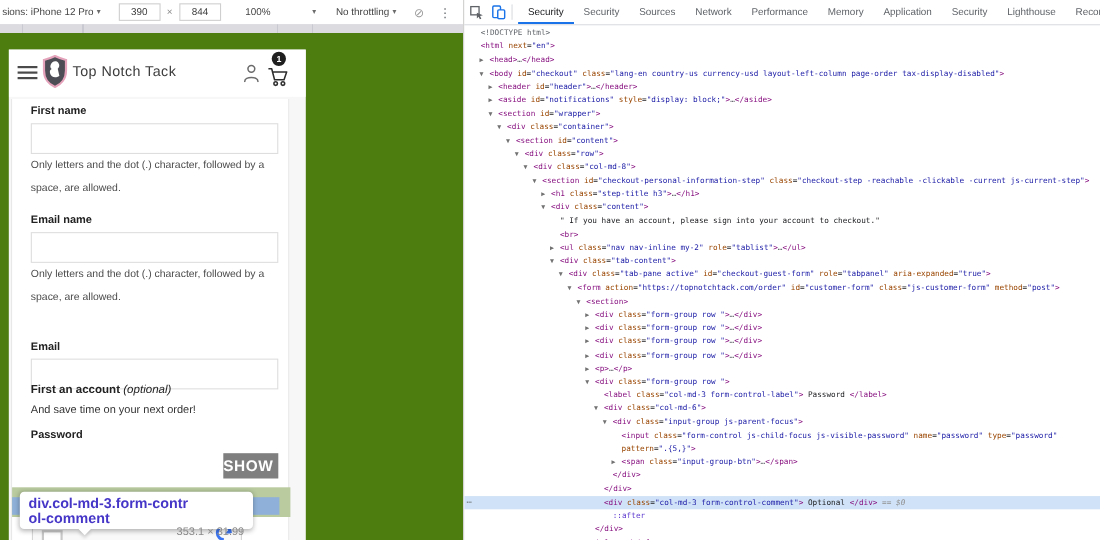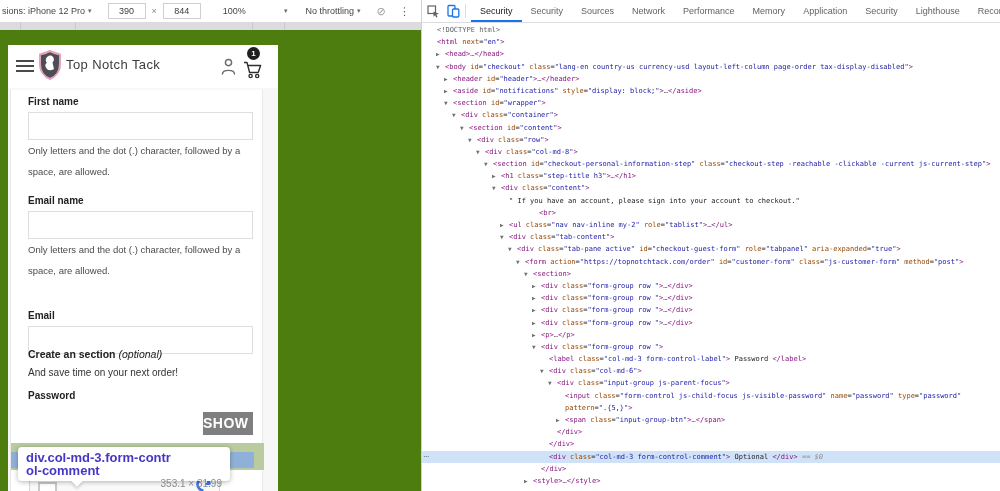--- a/index.html
+++ b/index.html
@@ -158,21 +158,21 @@
               <div class="fhelp" style="top: 49px;">Only letters and the dot (.) character, followed by a</div>
               <div class="fhelp" style="top: 70px;">space, are allowed.</div>
             </div>
             <div class="fgroup" style="top: 220px; height: 95px;">
               <div class="flabel">Email</div>
               <div class="finput"></div>
             </div>
           </div>
 
         <div id="account-title">
-          <b>Create an section</b>
+          <b>First an account</b>
           <i>(optional)</i>
         </div>
         <div id="account-sub">And save time on your next order!</div>
         <div id="password-label">Password</div>
 
         <div id="show-btn">SHOW</div>
 
         <div id="hl-margin"></div>
         <div id="hl-content">
           <div id="hl-text">Optional</div>
@@ -232,39 +232,40 @@
         <div class="tline" style="padding-left: 22px;"><span class="ar">▶</span><span class="tk-t">&lt;aside</span><span class="tk-a"> id</span><span class="tk-x">=</span><span class="tk-v">"notifications"</span><span class="tk-a"> style</span><span class="tk-x">=</span><span class="tk-v">"display: block;"</span><span class="tk-t">&gt;</span><span class="tk-g">…</span><span class="tk-t">&lt;/aside&gt;</span></div>
         <div class="tline" style="padding-left: 22px;"><span class="ar">▼</span><span class="tk-t">&lt;section</span><span class="tk-a"> id</span><span class="tk-x">=</span><span class="tk-v">"wrapper"</span><span class="tk-t">&gt;</span></div>
         <div class="tline" style="padding-left: 30px;"><span class="ar">▼</span><span class="tk-t">&lt;div</span><span class="tk-a"> class</span><span class="tk-x">=</span><span class="tk-v">"container"</span><span class="tk-t">&gt;</span></div>
         <div class="tline" style="padding-left: 38px;"><span class="ar">▼</span><span class="tk-t">&lt;section</span><span class="tk-a"> id</span><span class="tk-x">=</span><span class="tk-v">"content"</span><span class="tk-t">&gt;</span></div>
         <div class="tline" style="padding-left: 46px;"><span class="ar">▼</span><span class="tk-t">&lt;div</span><span class="tk-a"> class</span><span class="tk-x">=</span><span class="tk-v">"row"</span><span class="tk-t">&gt;</span></div>
         <div class="tline" style="padding-left: 54px;"><span class="ar">▼</span><span class="tk-t">&lt;div</span><span class="tk-a"> class</span><span class="tk-x">=</span><span class="tk-v">"col-md-8"</span><span class="tk-t">&gt;</span></div>
         <div class="tline" style="padding-left: 62px;"><span class="ar">▼</span><span class="tk-t">&lt;section</span><span class="tk-a"> id</span><span class="tk-x">=</span><span class="tk-v">"checkout-personal-information-step"</span><span class="tk-a"> class</span><span class="tk-x">=</span><span class="tk-v">"checkout-step -reachable -clickable -current js-current-step"</span><span class="tk-t">&gt;</span></div>
         <div class="tline" style="padding-left: 70px;"><span class="ar">▶</span><span class="tk-t">&lt;h1</span><span class="tk-a"> class</span><span class="tk-x">=</span><span class="tk-v">"step-title h3"</span><span class="tk-t">&gt;</span><span class="tk-g">…</span><span class="tk-t">&lt;/h1&gt;</span></div>
         <div class="tline" style="padding-left: 70px;"><span class="ar">▼</span><span class="tk-t">&lt;div</span><span class="tk-a"> class</span><span class="tk-x">=</span><span class="tk-v">"content"</span><span class="tk-t">&gt;</span></div>
         <div class="tline" style="padding-left: 78px;"><span class="ar"></span><span class="tk-x">" If you have an account, please sign into your account to checkout."</span></div>
-        <div class="tline" style="padding-left: 108px;"><span class="ar"></span><span class="tk-t">&lt;br&gt;</span></div>
+        <div class="tline" style="padding-left: 78px;"><span class="ar"></span><span class="tk-t">&lt;br&gt;</span></div>
         <div class="tline" style="padding-left: 78px;"><span class="ar">▶</span><span class="tk-t">&lt;ul</span><span class="tk-a"> class</span><span class="tk-x">=</span><span class="tk-v">"nav nav-inline my-2"</span><span class="tk-a"> role</span><span class="tk-x">=</span><span class="tk-v">"tablist"</span><span class="tk-t">&gt;</span><span class="tk-g">…</span><span class="tk-t">&lt;/ul&gt;</span></div>
         <div class="tline" style="padding-left: 78px;"><span class="ar">▼</span><span class="tk-t">&lt;div</span><span class="tk-a"> class</span><span class="tk-x">=</span><span class="tk-v">"tab-content"</span><span class="tk-t">&gt;</span></div>
         <div class="tline" style="padding-left: 86px;"><span class="ar">▼</span><span class="tk-t">&lt;div</span><span class="tk-a"> class</span><span class="tk-x">=</span><span class="tk-v">"tab-pane active"</span><span class="tk-a"> id</span><span class="tk-x">=</span><span class="tk-v">"checkout-guest-form"</span><span class="tk-a"> role</span><span class="tk-x">=</span><span class="tk-v">"tabpanel"</span><span class="tk-a"> aria-expanded</span><span class="tk-x">=</span><span class="tk-v">"true"</span><span class="tk-t">&gt;</span></div>
         <div class="tline" style="padding-left: 94px;"><span class="ar">▼</span><span class="tk-t">&lt;form</span><span class="tk-a"> action</span><span class="tk-x">=</span><span class="tk-v">"https://topnotchtack.com/order"</span><span class="tk-a"> id</span><span class="tk-x">=</span><span class="tk-v">"customer-form"</span><span class="tk-a"> class</span><span class="tk-x">=</span><span class="tk-v">"js-customer-form"</span><span class="tk-a"> method</span><span class="tk-x">=</span><span class="tk-v">"post"</span><span class="tk-t">&gt;</span></div>
         <div class="tline" style="padding-left: 102px;"><span class="ar">▼</span><span class="tk-t">&lt;section&gt;</span></div>
         <div class="tline" style="padding-left: 110px;"><span class="ar">▶</span><span class="tk-t">&lt;div</span><span class="tk-a"> class</span><span class="tk-x">=</span><span class="tk-v">"form-group row "</span><span class="tk-t">&gt;</span><span class="tk-g">…</span><span class="tk-t">&lt;/div&gt;</span></div>
         <div class="tline" style="padding-left: 110px;"><span class="ar">▶</span><span class="tk-t">&lt;div</span><span class="tk-a"> class</span><span class="tk-x">=</span><span class="tk-v">"form-group row "</span><span class="tk-t">&gt;</span><span class="tk-g">…</span><span class="tk-t">&lt;/div&gt;</span></div>
         <div class="tline" style="padding-left: 110px;"><span class="ar">▶</span><span class="tk-t">&lt;div</span><span class="tk-a"> class</span><span class="tk-x">=</span><span class="tk-v">"form-group row "</span><span class="tk-t">&gt;</span><span class="tk-g">…</span><span class="tk-t">&lt;/div&gt;</span></div>
         <div class="tline" style="padding-left: 110px;"><span class="ar">▶</span><span class="tk-t">&lt;div</span><span class="tk-a"> class</span><span class="tk-x">=</span><span class="tk-v">"form-group row "</span><span class="tk-t">&gt;</span><span class="tk-g">…</span><span class="tk-t">&lt;/div&gt;</span></div>
         <div class="tline" style="padding-left: 110px;"><span class="ar">▶</span><span class="tk-t">&lt;p&gt;</span><span class="tk-g">…</span><span class="tk-t">&lt;/p&gt;</span></div>
         <div class="tline" style="padding-left: 110px;"><span class="ar">▼</span><span class="tk-t">&lt;div</span><span class="tk-a"> class</span><span class="tk-x">=</span><span class="tk-v">"form-group row "</span><span class="tk-t">&gt;</span></div>
         <div class="tline" style="padding-left: 118px;"><span class="ar"></span><span class="tk-t">&lt;label</span><span class="tk-a"> class</span><span class="tk-x">=</span><span class="tk-v">"col-md-3 form-control-label"</span><span class="tk-t">&gt;</span><span class="tk-x"> Password </span><span class="tk-t">&lt;/label&gt;</span></div>
         <div class="tline" style="padding-left: 118px;"><span class="ar">▼</span><span class="tk-t">&lt;div</span><span class="tk-a"> class</span><span class="tk-x">=</span><span class="tk-v">"col-md-6"</span><span class="tk-t">&gt;</span></div>
         <div class="tline" style="padding-left: 126px;"><span class="ar">▼</span><span class="tk-t">&lt;div</span><span class="tk-a"> class</span><span class="tk-x">=</span><span class="tk-v">"input-group js-parent-focus"</span><span class="tk-t">&gt;</span></div>
         <div class="tline" style="padding-left: 134px;"><span class="ar"></span><span class="tk-t">&lt;input</span><span class="tk-a"> class</span><span class="tk-x">=</span><span class="tk-v">"form-control js-child-focus js-visible-password"</span><span class="tk-a"> name</span><span class="tk-x">=</span><span class="tk-v">"password"</span><span class="tk-a"> type</span><span class="tk-x">=</span><span class="tk-v">"password"</span></div>
         <div class="tline" style="padding-left: 134px;"><span class="ar"></span><span class="tk-a">pattern</span><span class="tk-x">=</span><span class="tk-v">".{5,}"</span><span class="tk-t">&gt;</span></div>
         <div class="tline" style="padding-left: 134px;"><span class="ar">▶</span><span class="tk-t">&lt;span</span><span class="tk-a"> class</span><span class="tk-x">=</span><span class="tk-v">"input-group-btn"</span><span class="tk-t">&gt;</span><span class="tk-g">…</span><span class="tk-t">&lt;/span&gt;</span></div>
         <div class="tline" style="padding-left: 126px;"><span class="ar"></span><span class="tk-t">&lt;/div&gt;</span></div>
         <div class="tline" style="padding-left: 118px;"><span class="ar"></span><span class="tk-t">&lt;/div&gt;</span></div>
         <div class="tline sel" style="padding-left: 118px;"><span class="ar"></span><span class="tk-t">&lt;div</span><span class="tk-a"> class</span><span class="tk-x">=</span><span class="tk-v">"col-md-3 form-control-comment"</span><span class="tk-t">&gt;</span><span class="tk-x"> Optional </span><span class="tk-t">&lt;/div&gt;</span><span class="tk-i"> == $0</span><span class="dots">⋯</span></div>
+        <div class="tline" style="padding-left: 126px;"><span class="ar"></span><span class="tk-ps">::after</span></div>
         <div class="tline" style="padding-left: 110px;"><span class="ar"></span><span class="tk-t">&lt;/div&gt;</span></div>
         <div class="tline" style="padding-left: 102px;"><span class="ar">▶</span><span class="tk-t">&lt;style&gt;</span><span class="tk-g">…</span><span class="tk-t">&lt;/style&gt;</span></div>
       </div>
   </div>
 
 </div>
 
 </body></html>

